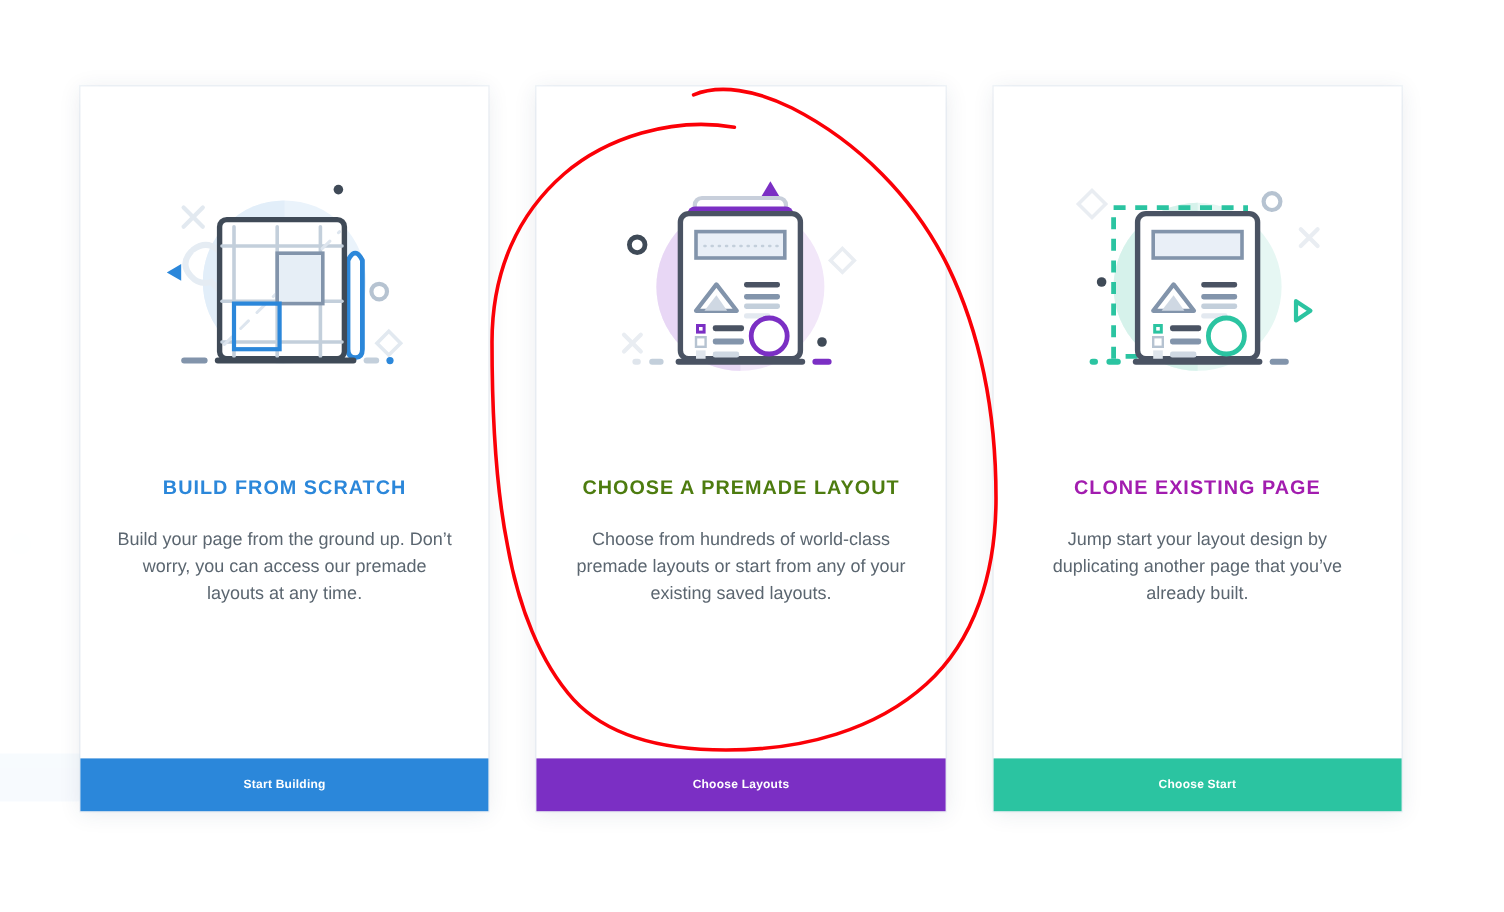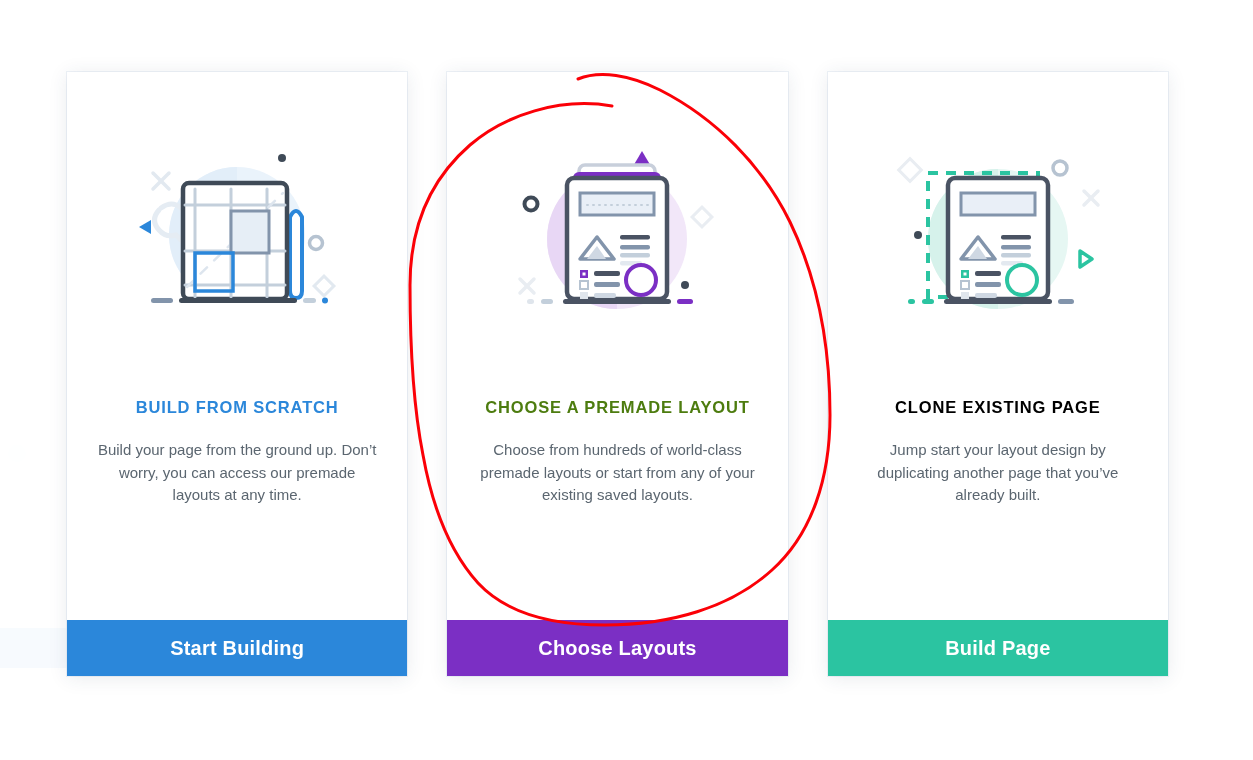--- a/index.html
+++ b/index.html
@@ -118,26 +118,26 @@
   }
   .card-desc {
     margin: 22px 28px 0 28px;
     text-align: center;
     font-size: 15px;
     line-height: 22.5px;
     color: #5b6670;
   }
   .card-cta {
     margin-top: auto;
-    height: 56px;
+    height: 44px;
     display: flex;
     align-items: center;
     justify-content: center;
     color: #ffffff;
-    font-size: 20px;
+    font-size: 10px;
     font-weight: 700;
     letter-spacing: .2px;
     user-select: none;
   }
 
   
   .annotation {
     position: absolute;
     z-index: 5;
     left: 0; top: 0;
@@ -335,23 +335,23 @@
         <rect x="87" y="146" width="22" height="5" rx="2" fill="#cfd8e3"></rect>
 
         <circle cx="134" cy="133" r="15" fill="none" stroke="#2bc4a1" stroke-width="4"></circle>
 
         <rect x="56" y="152" width="108" height="5" rx="2.5" fill="#4a5363"></rect>
         <rect x="34" y="152" width="12" height="5" rx="2.5" fill="#2bc4a1"></rect>
         <rect x="20" y="152" width="7" height="5" rx="2.5" fill="#2bc4a1"></rect>
         <rect x="170" y="152" width="16" height="5" rx="2.5" fill="#8294ab"></rect>
       </svg>
     </div>
-    <div class="card-title" style="color:#000000">CLONE EXISTING PAGE</div>
+    <div class="card-title" style="color:#a21caf">CLONE EXISTING PAGE</div>
     <div class="card-desc">Jump start your layout design by duplicating another page that you’ve already built.</div>
-    <div class="card-cta" style="background:#2bc4a1">Build Page</div>
+    <div class="card-cta" style="background:#2bc4a1">Choose Start</div>
   </div>
 
 </div>
 
 <svg class="annotation" viewBox="0 0 1253 760">
   <path fill="none" stroke="#fb0007" stroke-width="3" stroke-linecap="round" stroke-linejoin="round" d="M612 106
            C 560 97, 505 115, 470 145
            C 432 178, 410 225, 410 285
            C 410 340, 412 400, 423 455
            C 432 505, 450 552, 478 583

